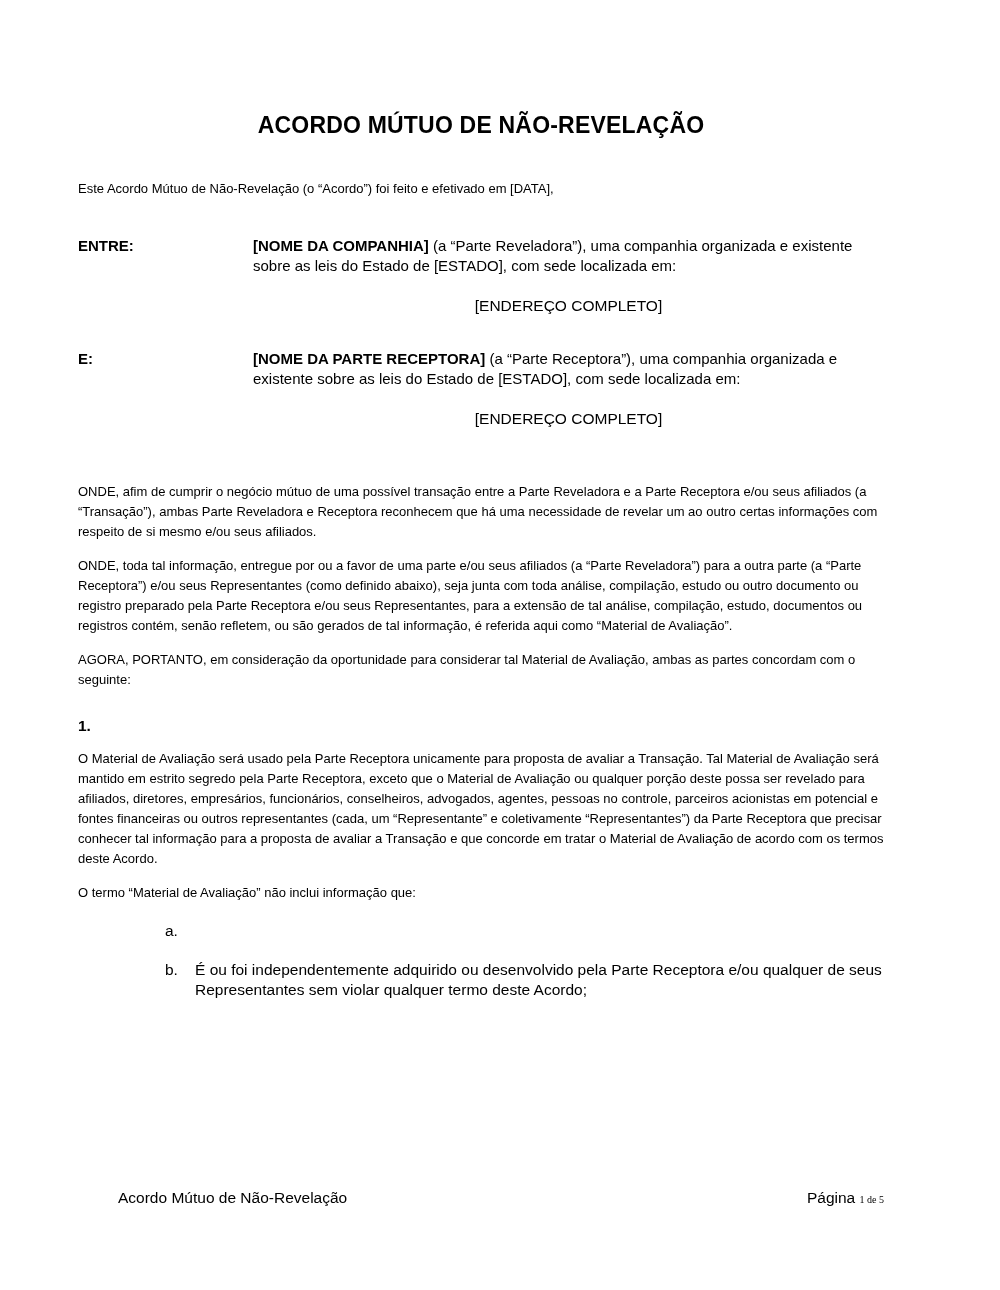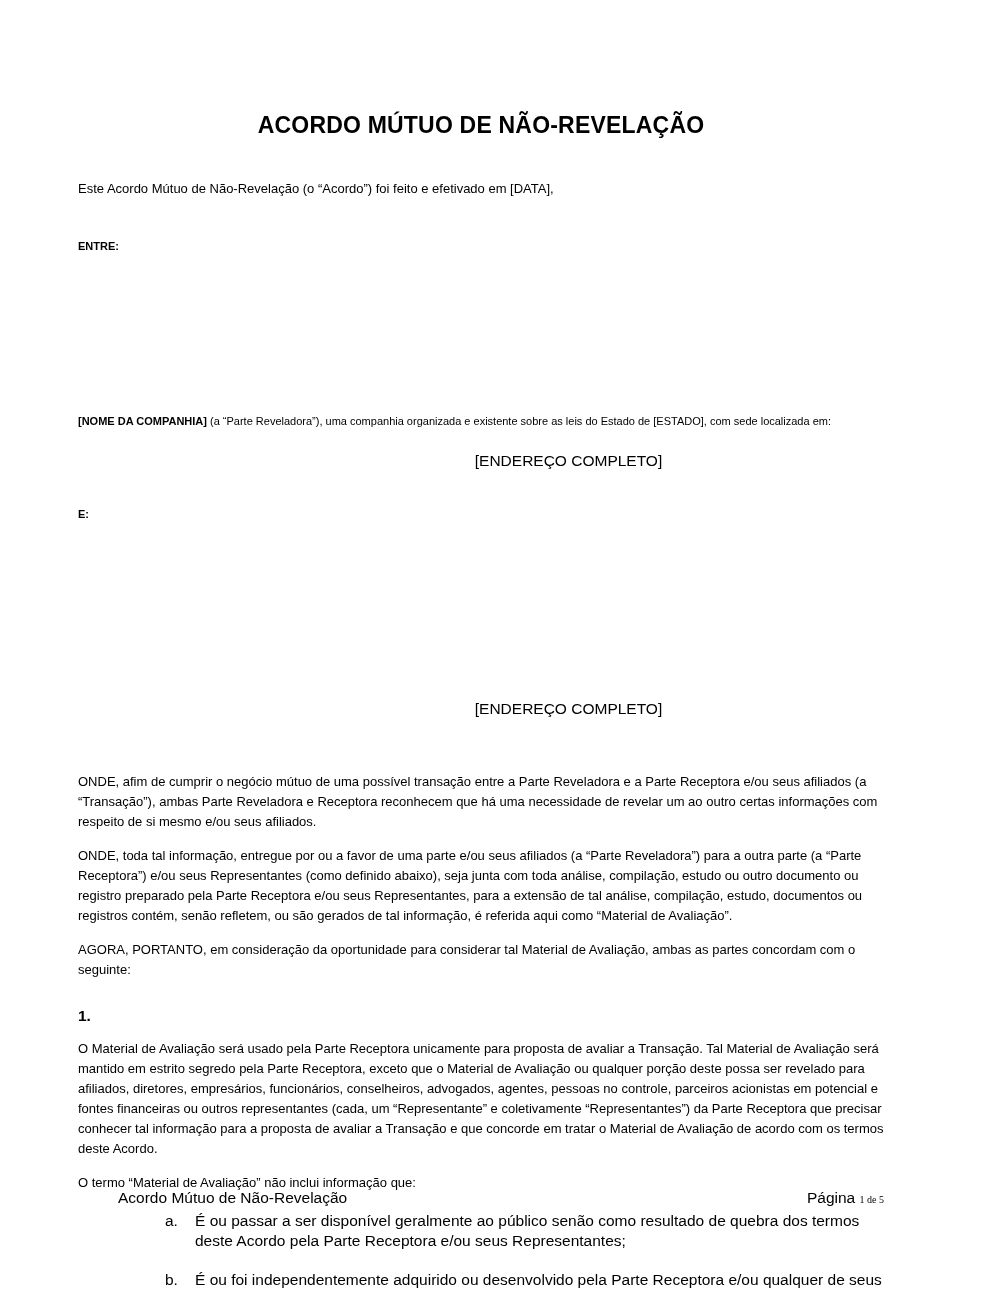--- a/index.html
+++ b/index.html
@@ -27,24 +27,23 @@
   .para {
     font-size: 13px;
     line-height: 20px;
     margin-bottom: 14px;
   }
   .intro {
     margin-bottom: 37px;
   }
   .party-row {
     display: flex;
-    font-size: 11px;
+    font-size: 15px;
     line-height: 20px;
     margin-bottom: 20px;
-    flex-direction: column;
   }
   .party-label {
     flex: 0 0 175px;
     font-weight: bold;
   }
   .party-body { flex: 1; }
   .party-name { font-weight: bold; }
   .address-line {
     font-size: 15.5px;
     line-height: 20px;
@@ -97,39 +96,39 @@
   <p class="para intro">Este Acordo Mútuo de Não-Revelação (o “Acordo”) foi feito e efetivado em [DATA],</p>
 
   <div class="party-row">
     <span class="party-label">ENTRE:</span>
     <span class="party-body"><span class="party-name">[NOME DA COMPANHIA]</span><span> (a “Parte Reveladora”), uma companhia organizada e existente sobre as leis do Estado de [ESTADO], com sede localizada em:</span></span>
   </div>
   <p class="address-line">[ENDEREÇO COMPLETO]</p>
 
   <div class="party-row">
     <span class="party-label">E:</span>
+    <span class="party-body"><span class="party-name">[NOME DA PARTE RECEPTORA]</span><span> (a “Parte Receptora”), uma companhia organizada e existente sobre as leis do Estado de [ESTADO], com sede localizada em:</span></span>
   </div>
   <p class="address-line">[ENDEREÇO COMPLETO]</p>
 
   <div class="spacer-lg"></div>
 
   <p class="para recital">ONDE, afim de cumprir o negócio mútuo de uma possível transação entre a Parte Reveladora e a Parte Receptora e/ou seus afiliados (a “Transação”), ambas Parte Reveladora e Receptora reconhecem que há uma necessidade de revelar um ao outro certas informações com respeito de si mesmo e/ou seus afiliados.</p>
   <p class="para recital">ONDE, toda tal informação, entregue por ou a favor de uma parte e/ou seus afiliados (a “Parte Reveladora”) para a outra parte (a “Parte Receptora”) e/ou seus Representantes (como definido abaixo), seja junta com toda análise, compilação, estudo ou outro documento ou registro preparado pela Parte Receptora e/ou seus Representantes, para a extensão de tal análise, compilação, estudo, documentos ou registros contém, senão refletem, ou são gerados de tal informação, é referida aqui como “Material de Avaliação”.</p>
   <p class="para recital">AGORA, PORTANTO, em consideração da oportunidade para considerar tal Material de Avaliação, ambas as partes concordam com o seguinte:</p>
 
   <div class="section-heading">
     <span class="section-number">1.</span>
   </div>
 
   <p class="para">O Material de Avaliação será usado pela Parte Receptora unicamente para proposta de avaliar a Transação. Tal Material de Avaliação será mantido em estrito segredo pela Parte Receptora, exceto que o Material de Avaliação ou qualquer porção deste possa ser revelado para afiliados, diretores, empresários, funcionários, conselheiros, advogados, agentes, pessoas no controle, parceiros acionistas em potencial e fontes financeiras ou outros representantes (cada, um “Representante” e coletivamente “Representantes”) da Parte Receptora que precisar conhecer tal informação para a proposta de avaliar a Transação e que concorde em tratar o Material de Avaliação de acordo com os termos deste Acordo.</p>
   <p class="para" style="margin-bottom: 18px;">O termo “Material de Avaliação” não inclui informação que:</p>
 
   <div class="list-item">
     <span class="list-marker">a.</span>
-    <span class="list-text">É ou passar a ser disponível geralmente ao público senão como resultado de quebra dos termos deste Acordo pela Parte Receptora e/ou seus Representantes;</span>
   </div>
   <div class="list-item">
     <span class="list-marker">b.</span>
     <span class="list-text">É ou foi independentemente adquirido ou desenvolvido pela Parte Receptora e/ou qualquer de seus Representantes sem violar qualquer termo deste Acordo;</span>
   </div>
 
   <div class="footer">
     <span>Acordo Mútuo de Não-Revelação</span>
     <span><span>Página </span><span class="page-number-field">1 de 5</span></span>
   </div>

